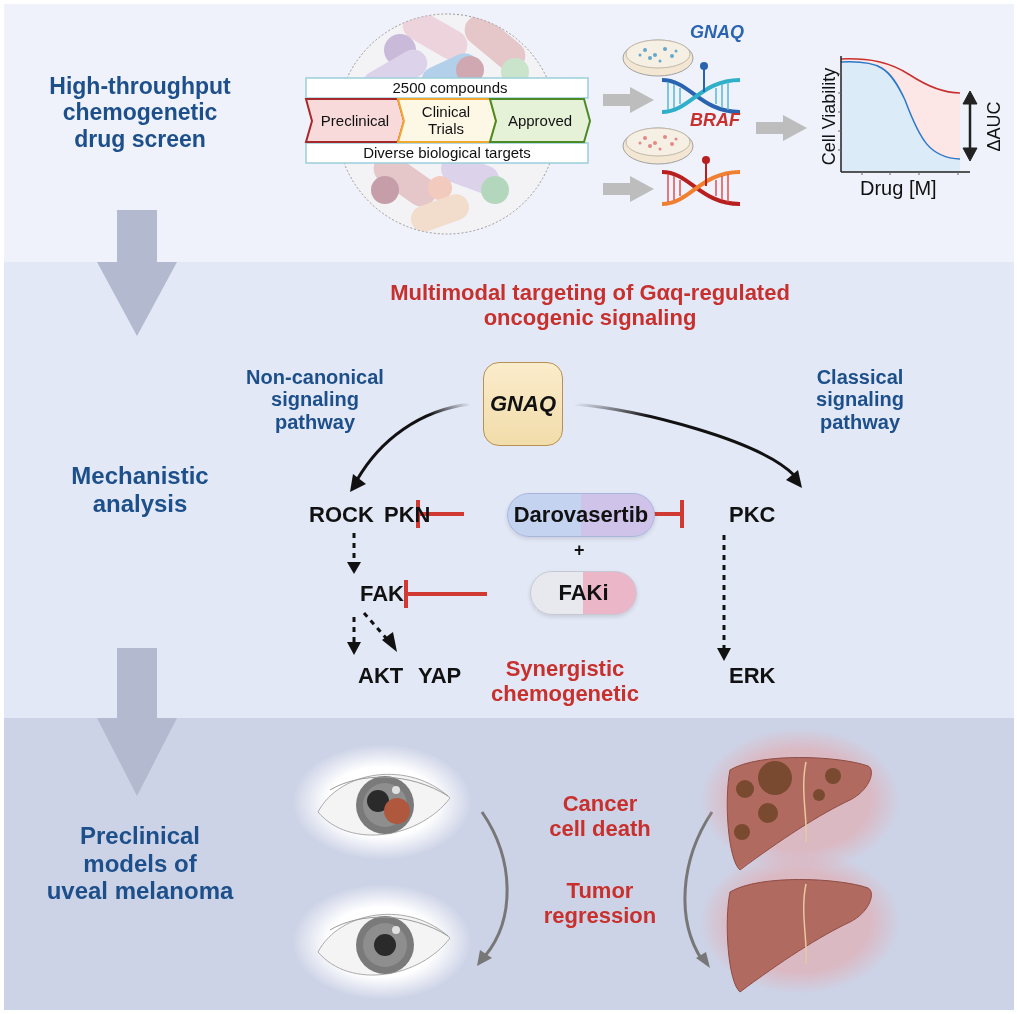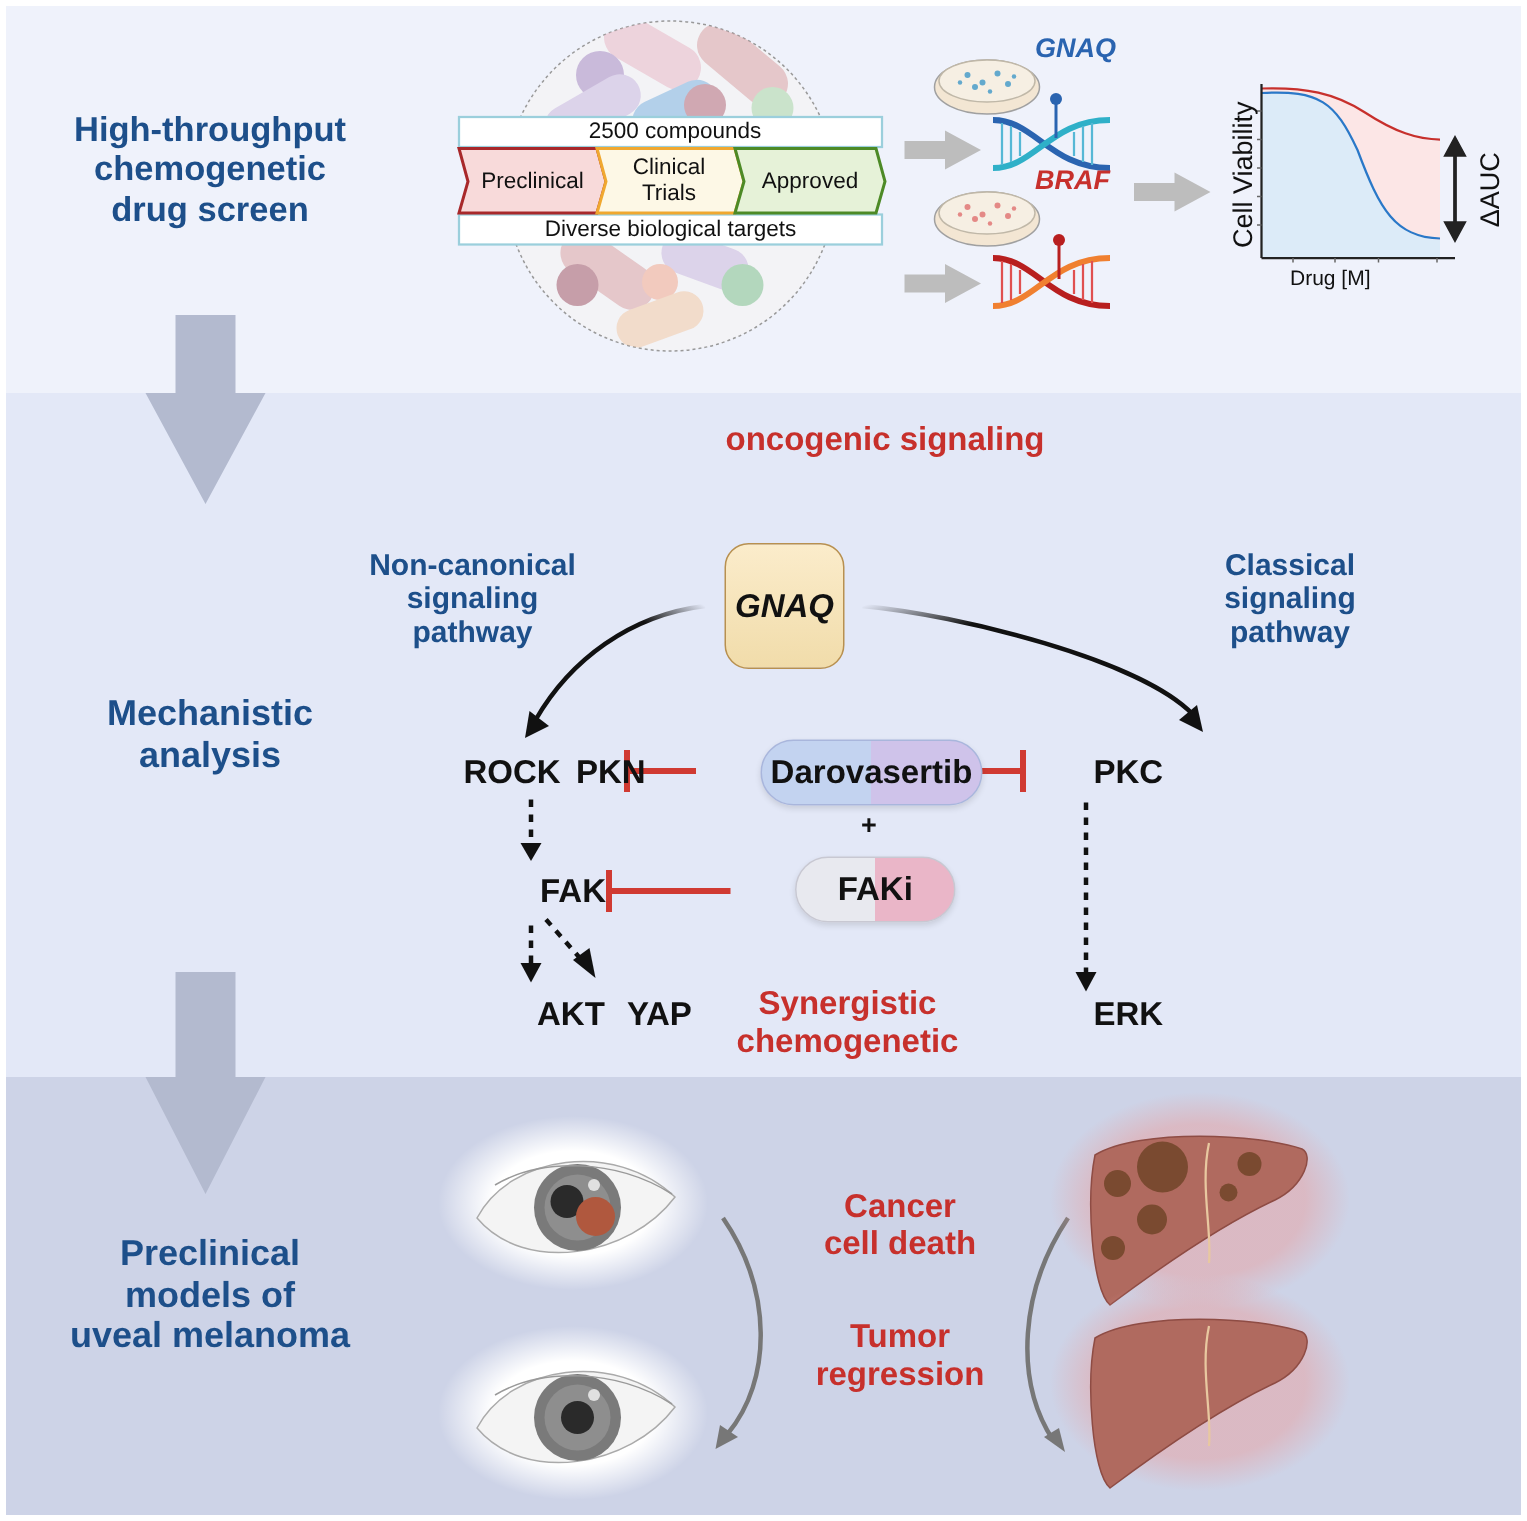--- a/index.html
+++ b/index.html
@@ -173,24 +173,25 @@
       <line x1="919" y1="172" x2="919" y2="175"></line>
       <line x1="958" y1="172" x2="958" y2="175"></line>
   </g>
   <g fill="#222" stroke="#222">
     <line x1="970" y1="100" x2="970" y2="152" stroke-width="2.5"></line>
     <polygon points="963,104 977,104 970,91"></polygon>
     <polygon points="963,148 977,148 970,161"></polygon>
   </g>
 </svg>
 <div style="position:absolute; left:764px; top:106px; width:130px; transform:rotate(-90deg); transform-origin:center; font-size:18px; text-align:center; color:#111;">Cell Viability</div>
-<div style="position:absolute; left:860px; top:177px; font-size:14px; color:#111;">Drug [M]</div>
+<div style="position:absolute; left:860px; top:177px; font-size:20px; color:#111;">Drug [M]</div>
 <div style="position:absolute; left:964px; top:116px; width:60px; transform:rotate(-90deg); font-size:18px; text-align:center; color:#111;">ΔAUC</div>
 
 <div class="red-text" style="left:280px; top:280px; width:620px; font-size:22px;">
+  <div>Multimodal targeting of Gαq-regulated</div>
   <div>oncogenic signaling</div>
 </div>
 <div class="blue-text" style="left:240px; top:366px; width:150px; font-size:20px;">
   <div>Non-canonical</div>
   <div>signaling</div>
   <div>pathway</div>
 </div>
 <div class="blue-text" style="left:790px; top:366px; width:140px; font-size:20px;">
   <div>Classical</div>
   <div>signaling</div>

